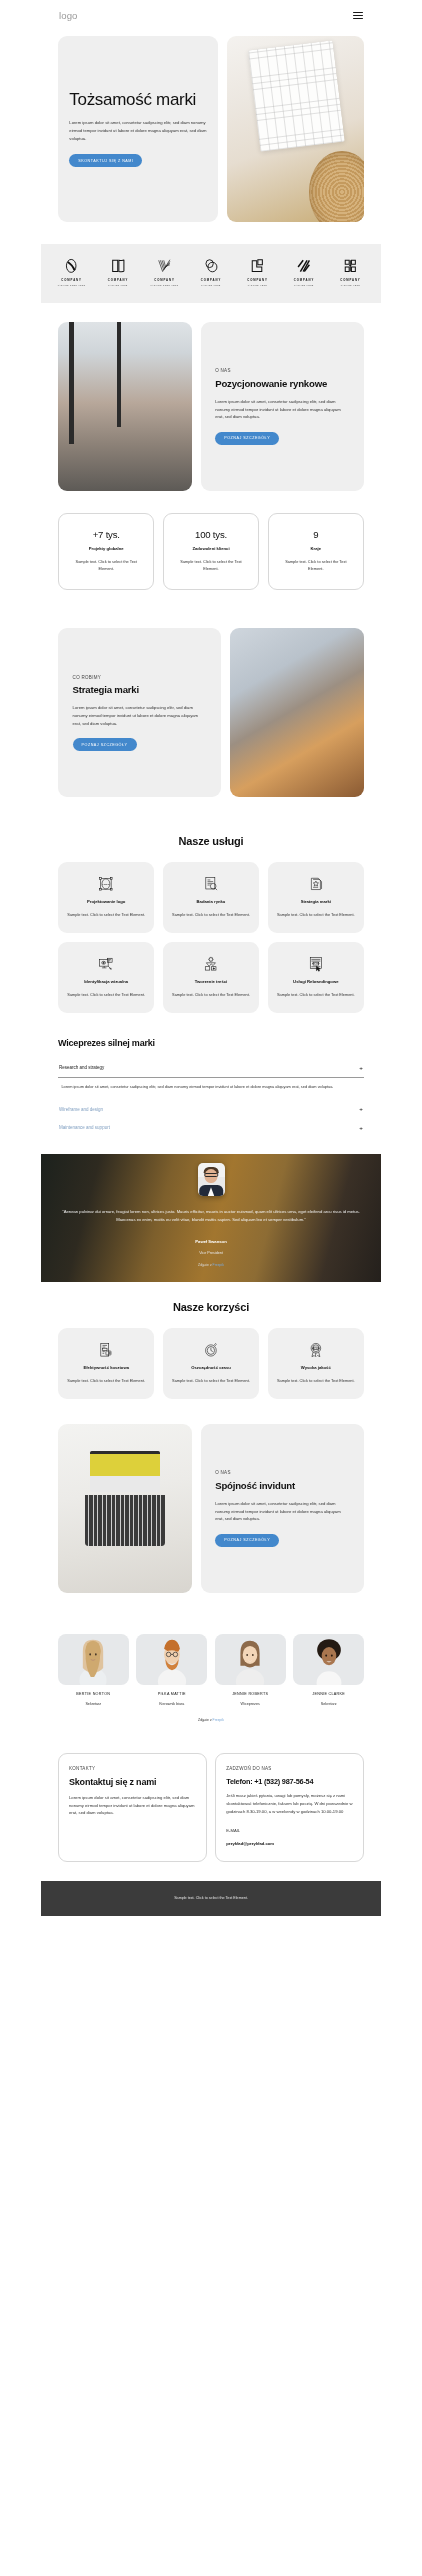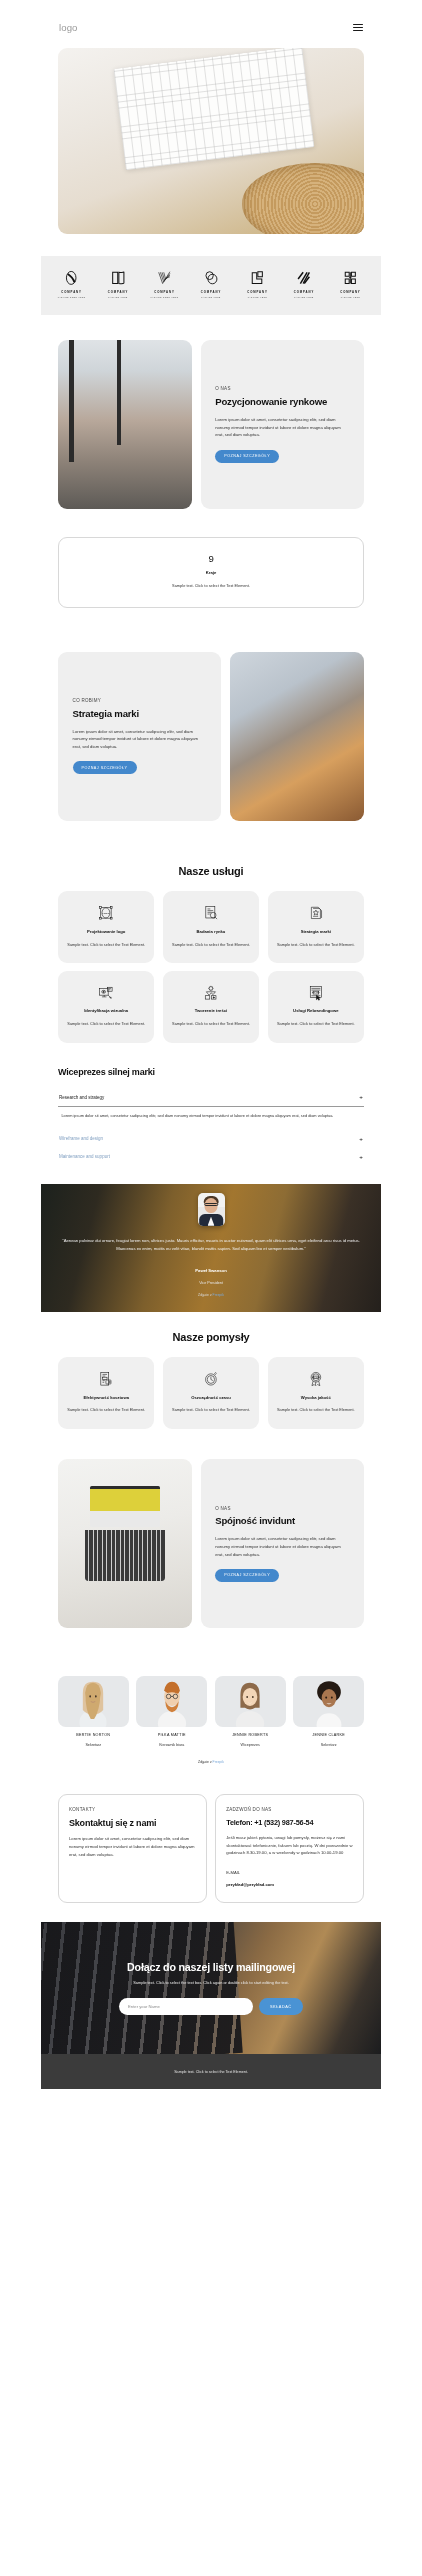--- a/index.html
+++ b/index.html
@@ -4,21 +4,21 @@
 <style>
   * { box-sizing: border-box; margin: 0; padding: 0; }
   html { background: #fff; }
   body {
     width: 422px;
     font-family: "Liberation Sans", sans-serif;
     color: #1a1a1a;
     background: #ffffff;
     -webkit-font-smoothing: antialiased;
   }
-  .wrap { width: 340px; margin: 12px auto; border-radius: 17px; }
+  .wrap { width: 340px; margin: 0 auto; border-radius: 17px; }
 
   
   .site-header {
     height: 31px;
     display: flex;
     align-items: center;
     justify-content: space-between;
     padding: 0 18px;
     background: #fff;
   }
@@ -65,21 +65,21 @@
 
   
   .logos-strip { background: #efefef; padding: 13.5px 0 17px; }
   .logos-row { display: flex; justify-content: center; gap: 14.6px; padding: 0 14.6px; }
   .logo-item { display: flex; flex-direction: column; align-items: center; width: 38px; }
   .logo-mark { height: 17px; display: flex; align-items: center; justify-content: center; }
   .logo-name { font-size: 2.8px; font-weight: 700; letter-spacing: 0.9px; margin-top: 3.9px; color: #111; }
   .logo-tag { font-size: 1.7px; letter-spacing: 0.6px; margin-top: 1.7px; color: #333; }
 
   
-  .split { display: flex; gap: 8.4px; padding: 25px 17px; }
+  .split { display: flex; gap: 8.4px; padding: 19px 17px; }
   .split .col { flex: 1 1 0; }
   .split .txt { padding: 25px 14.6px; display: flex; flex-direction: column; justify-content: center; }
   .split .txt p.body-text { margin: 7.9px 0 10px; }
   .ph { height: 169px; }
   .ph-office { background: linear-gradient(180deg,#dfe3e6 0%,#cfd5d9 18%,#b7a79a 48%,#8d8278 72%,#5d5a56 100%); }
   .ph-office::before { content:""; position:absolute; left:8%; top:0; width:4%; height:72%; background:#2b2b2b; }
   .ph-office::after { content:""; position:absolute; left:44%; top:0; width:3%; height:62%; background:#2b2b2b; }
   .ph-friends { background: linear-gradient(150deg,#cfd6dd 0%,#b9c2cb 28%,#9c8f82 48%,#d79f5e 68%,#8a5a33 100%); filter: blur(0.2px); }
   .ph-laptop { background: linear-gradient(170deg,#f3f3f1 0%,#ecebe8 40%,#e3e1dc 70%,#d8d5cf 100%); }
   .ph-laptop::before {
@@ -207,20 +207,25 @@
   <header class="site-header">
     <div class="logo-text">logo</div>
     <div class="burger">
         <i></i>
         <i></i>
         <i></i>
       </div>
   </header>
 
   <section class="hero">
+    <div class="hero-left">
+      <h1 class="hero-title">Tożsamość marki</h1>
+      <p class="body-text">Lorem ipsum dolor sit amet, consetetur sadipscing elitr, sed diam nonumy eirmod tempor invidunt ut labore et dolore magna aliquyam erat, sed diam voluptua.</p>
+      <div><button class="btn-primary">SKONTAKTUJ SIĘ Z NAMI</button></div>
+    </div>
     <div class="hero-right img-box hero-photo"></div>
   </section>
 
   <section class="logos-strip">
     <div class="logos-row">
       <div class="logo-item">
         <div class="logo-mark">
           <svg width="12.4" height="15.8" viewBox="0 0 22 28">
               <ellipse cx="11" cy="14" rx="8.5" ry="11.5" fill="none" stroke="#111" stroke-width="1.6"></ellipse>
               <path d="M5 7 Q14 13 17 22" stroke="#111" stroke-width="3.4" fill="none"></path>
@@ -311,20 +316,30 @@
     <div class="col card-gray txt">
       <div class="eyebrow">O NAS</div>
       <h2 class="sec-title">Pozycjonowanie rynkowe</h2>
       <p class="body-text">Lorem ipsum dolor sit amet, consetetur sadipscing elitr, sed diam nonumy eirmod tempor invidunt ut labore et dolore magna aliquyam erat, sed diam voluptua.</p>
       <div><button class="btn-primary">POZNAJ SZCZEGÓŁY</button></div>
     </div>
   </section>
 
   <section class="stats">
     <div class="stat-card">
+      <div class="stat-num">+7 tys.</div>
+      <div class="stat-label">Projekty globalne</div>
+      <div class="stat-desc">Sample text. Click to select the Text Element.</div>
+    </div>
+    <div class="stat-card">
+      <div class="stat-num">100 tys.</div>
+      <div class="stat-label">Zadowoleni klienci</div>
+      <div class="stat-desc">Sample text. Click to select the Text Element.</div>
+    </div>
+    <div class="stat-card">
       <div class="stat-num">9</div>
       <div class="stat-label">Kraje</div>
       <div class="stat-desc">Sample text. Click to select the Text Element.</div>
     </div>
   </section>
 
   <section class="split">
     <div class="col card-gray txt">
       <div class="eyebrow">CO ROBIMY</div>
       <h2 class="sec-title">Strategia marki</h2>
@@ -452,21 +467,21 @@
       <div class="body"></div>
         <div class="shirt"></div>
     </div>
     <div class="testi-quote">"Aenean pulvinar dui ornare, feugiat lorem non, ultrices justo. Mauris efficitur, mauris in auctor euismod, quam elit ultrices urna, eget eleifend arcu risus id metus. Maecenas ex enim, mattis eu velit vitae, blandit mattis sapien. Sed aliquam leo et semper vestibulum."</div>
     <div class="testi-name">Paweł Swanson</div>
     <div class="testi-role">Vice President</div>
     <div class="testi-credit"><span>Zdjęcie z </span><a href="#">Freepik</a></div>
   </section>
 
   <section class="grid-sec">
-    <h2 class="center-title">Nasze pomysły</h2>
+    <h2 class="center-title">Nasze korzyści</h2>
     <div class="grid3">
       <div class="feat-card">
         <div class="feat-icon">
           <svg width="15.8" height="15.8" viewBox="0 0 28 28" fill="none" stroke="#111" stroke-width="1">
               <rect x="5" y="3" width="14" height="22"></rect>
               <path d="M8 6 H16 M8 9 H13"></path>
               <rect x="8" y="11" width="8" height="4"></rect>
               <path d="M8 17 H12 M8 20 H11"></path>
               <rect x="14" y="16" width="9" height="7" rx="1.2"></rect>
               <circle cx="20.5" cy="19.5" r="1.3"></circle>
@@ -586,29 +601,19 @@
     </div>
     <div class="contact-card">
       <div class="eyebrow">ZADZWOŃ DO NAS</div>
       <div class="phone">Telefon: +1 (532) 987-56-54</div>
       <p class="body-text">Jeśli masz jakieś pytania, uwagi lub pomysły, możesz się z nami skontaktować telefonicznie, faksem lub pocztą. W dni powszednie w godzinach 8.30-19.00, a w weekendy w godzinach 10.00-19.00</p>
       <div class="sub-label">E-MAIL</div>
       <div class="email-val">przykład@przykład.com</div>
     </div>
   </section>
 
-  <section class="news">
-    <div class="news-content">
-      <h2>Dołącz do naszej listy mailingowej</h2>
-      <p>Sample text. Click to select the text box. Click again or double click to start editing the text.</p>
-      <div class="news-form">
-        <input class="news-input" type="text" placeholder="Enter your Name" style="">
-        <button class="news-btn">SKŁADAĆ</button>
-      </div>
-    </div>
-  </section>
 
   <footer class="footer">
     <span>Sample text. Click to select the Text Element.</span>
   </footer>
 
 </div>
 
 
 </body></html>

